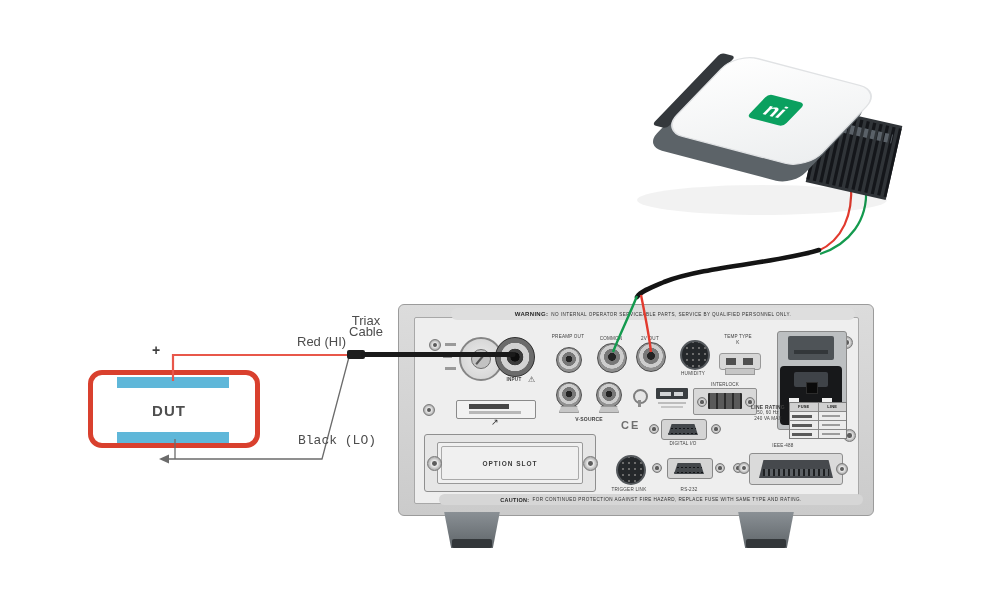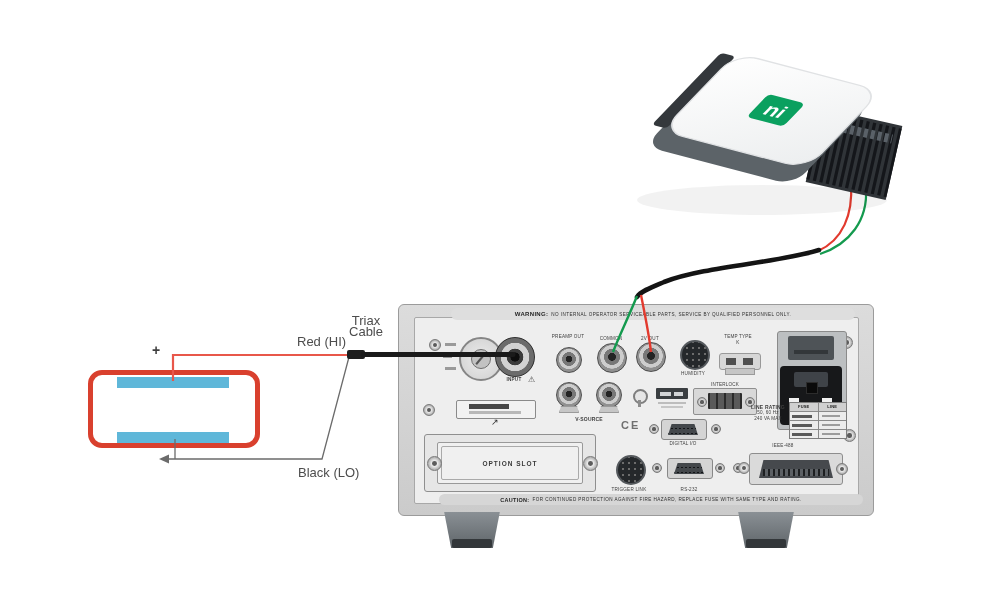--- a/index.html
+++ b/index.html
@@ -90,25 +90,27 @@
   .z12{z-index:12;}
 </style>
 </head>
 <body>
 
 <div id="stage">
 
   <div class="dut-box"></div>
   <div class="plate" style="left:117px;top:377px;"></div>
   <div class="plate" style="left:117px;top:432px;"></div>
+  <div class="abs z12" style="left:88px;top:402px;width:162px;text-align:center;font-size:15px;
+       letter-spacing:1px;color:#4f4f4f;font-weight:bold;">DUT</div>
   <div class="abs z12" style="left:152px;top:342px;font-size:14px;font-weight:bold;color:#3f3f3f;">+</div>
 
   <div class="anno z12" style="left:297px;top:337px;">Red (HI)</div>
   <div class="anno z12" style="left:341px;top:316px;width:50px;text-align:center;">Triax Cable</div>
-  <div class="anno z12" style="left:298px;top:468px;">Black (LO)</div>
+  <div class="anno z12" style="left:298px;top:436px;font-family:Liberation Mono, monospace;">Black (LO)</div>
 
   <div id="chassis">
     <div class="panel"></div>
 
     <div class="strip" style="left:52px;top:3px;width:404px;height:12px;">
       <span class="t1">WARNING:</span>
       <span class="t2">NO INTERNAL OPERATOR SERVICEABLE PARTS, SERVICE BY QUALIFIED PERSONNEL ONLY.</span>
     </div>
 
     <div class="strip" style="left:40px;top:189px;width:424px;height:11px;background:#d6d6d6;">

